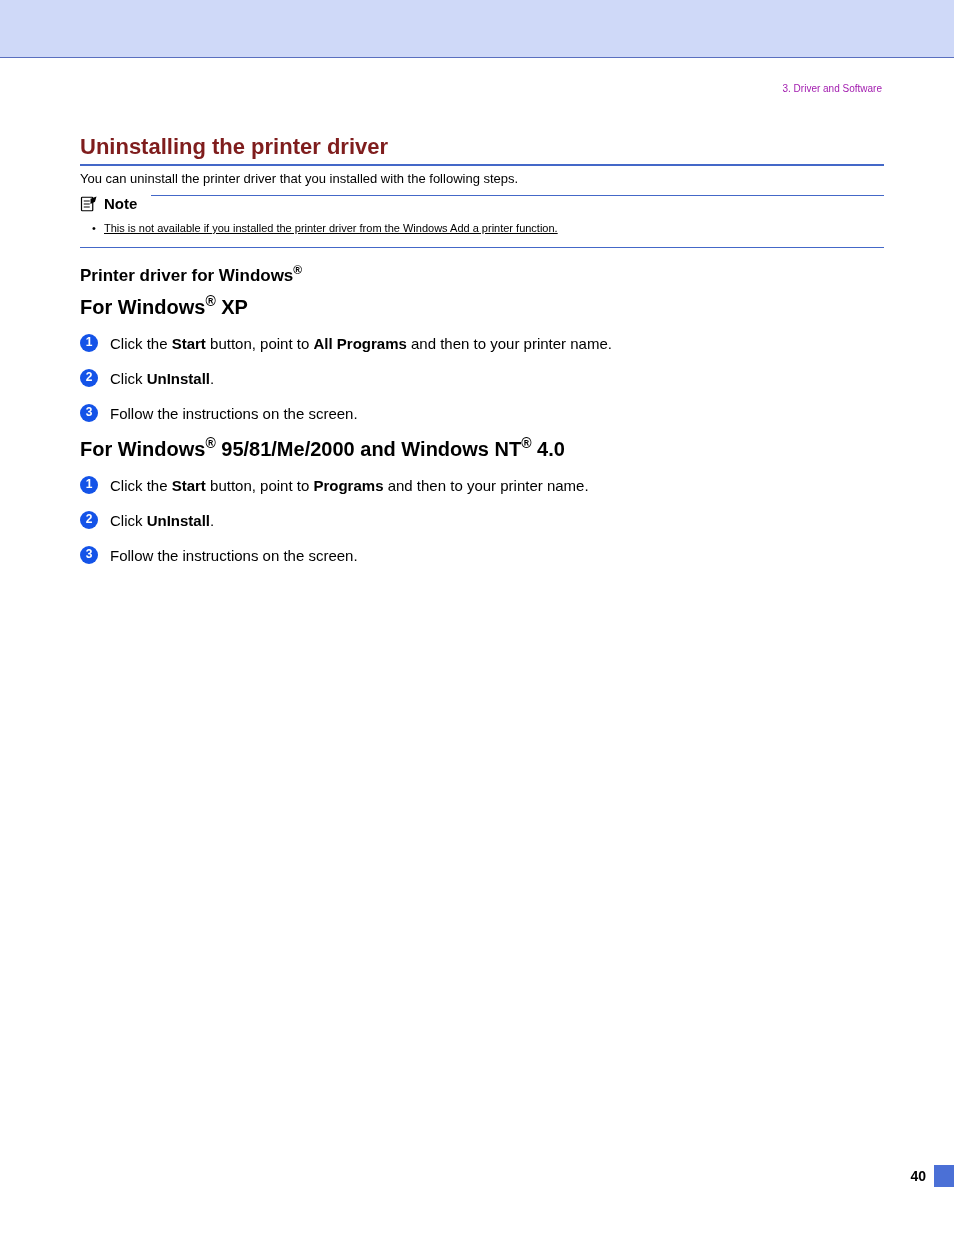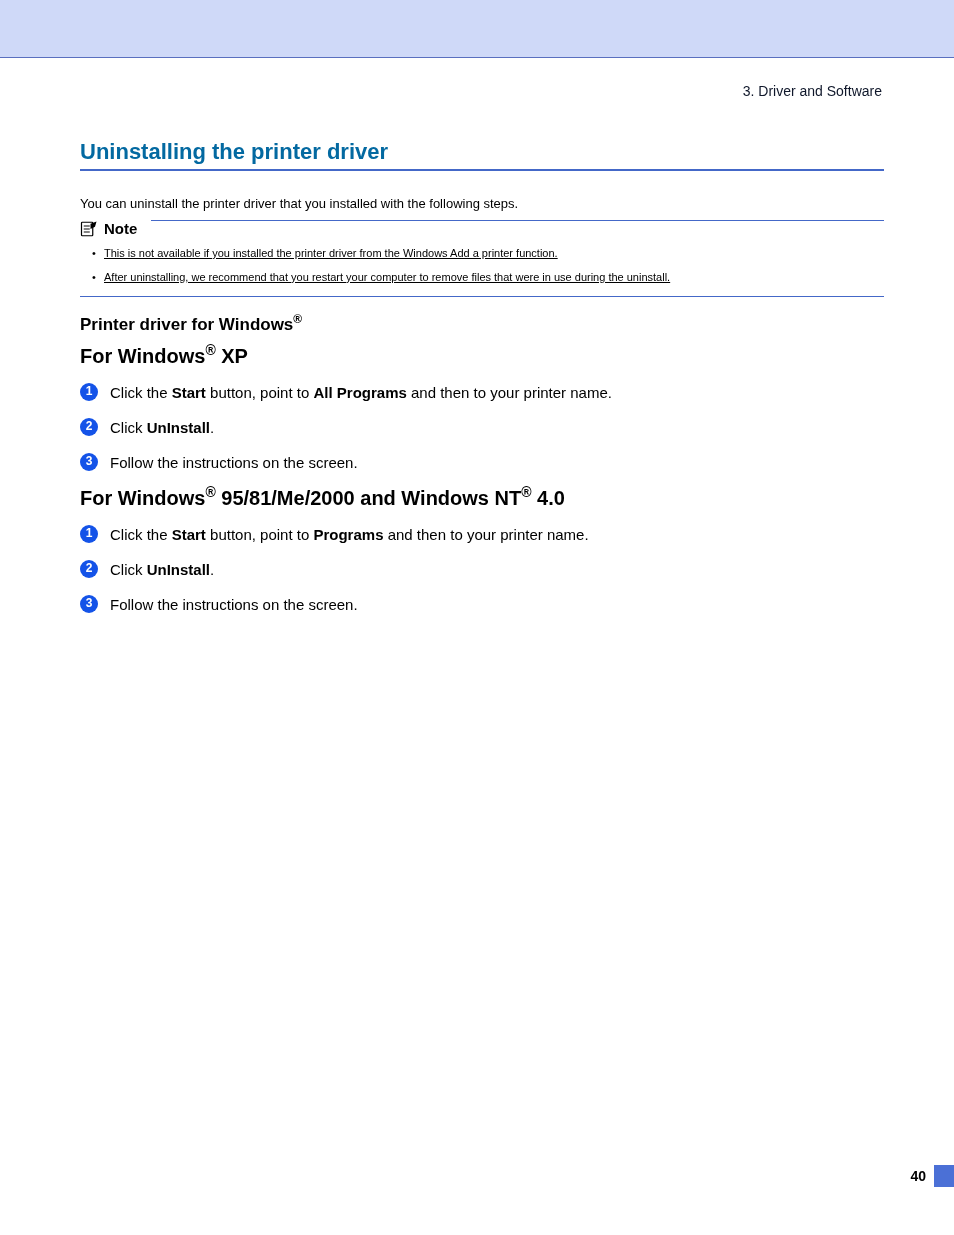--- a/index.html
+++ b/index.html
@@ -15,32 +15,32 @@
       background: #cfd9f8;
       height: 58px;
       width: 100%;
       border-bottom: 1px solid #5a6fbf;
     }
     .content {
       padding: 25px 70px 0 80px;
     }
     .chapter-ref {
       text-align: right;
-      font-size: 14px;
-      color: #0f172a;
+      font-size: 10px;
+      color: #a21caf;
       margin-bottom: 40px;
       padding-right: 2px;
     }
     h1.page-title {
       font-size: 22px;
       font-weight: bold;
-      color: #0369a1;
+      color: #7f1d1d;
       padding-bottom: 4px;
       border-bottom: 2px solid #4468c8;
-      margin-bottom: 24px;
+      margin-bottom: 4px;
     }
     .intro {
       font-size: 13px;
       line-height: 1.45;
       margin-bottom: 6px;
     }
     .note-block { margin-bottom: 14px; }
     .note-header {
       display: flex;
       align-items: flex-start;
@@ -154,21 +154,20 @@
           <line x1="5" y1="12" x2="13" y2="12" stroke="#000" stroke-width="1.3"></line>
           <line x1="5" y1="16" x2="13" y2="16" stroke="#000" stroke-width="1.3"></line>
           <path d="M14 5 L22 2 L20 9 L14 12 Z" fill="#000"></path>
         </svg>
       </span>
       <span class="note-label">Note</span>
       <span class="rule"></span>
     </div>
     <ul class="note-list">
       <li>This is not available if you installed the printer driver from the Windows Add a printer function.</li>
-      <li>After uninstalling, we recommend that you restart your computer to remove files that were in use during the uninstall.</li>
     </ul>
     <div class="note-close-rule"></div>
   </div>
 
   <h2 class="section-title">
     <span>Printer driver for Windows</span><sup>®</sup>
   </h2>
 
   <h3 class="sub-title">
     <span>For Windows</span><sup>®</sup><span> XP</span>

